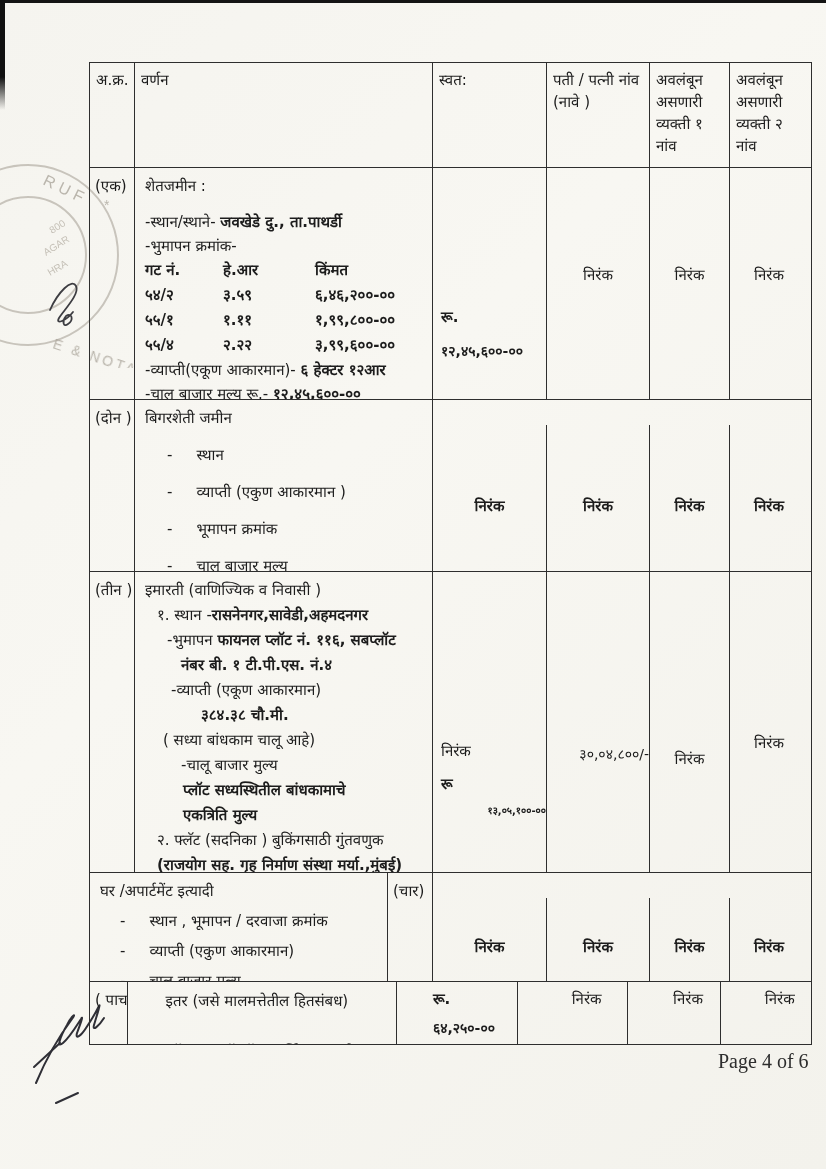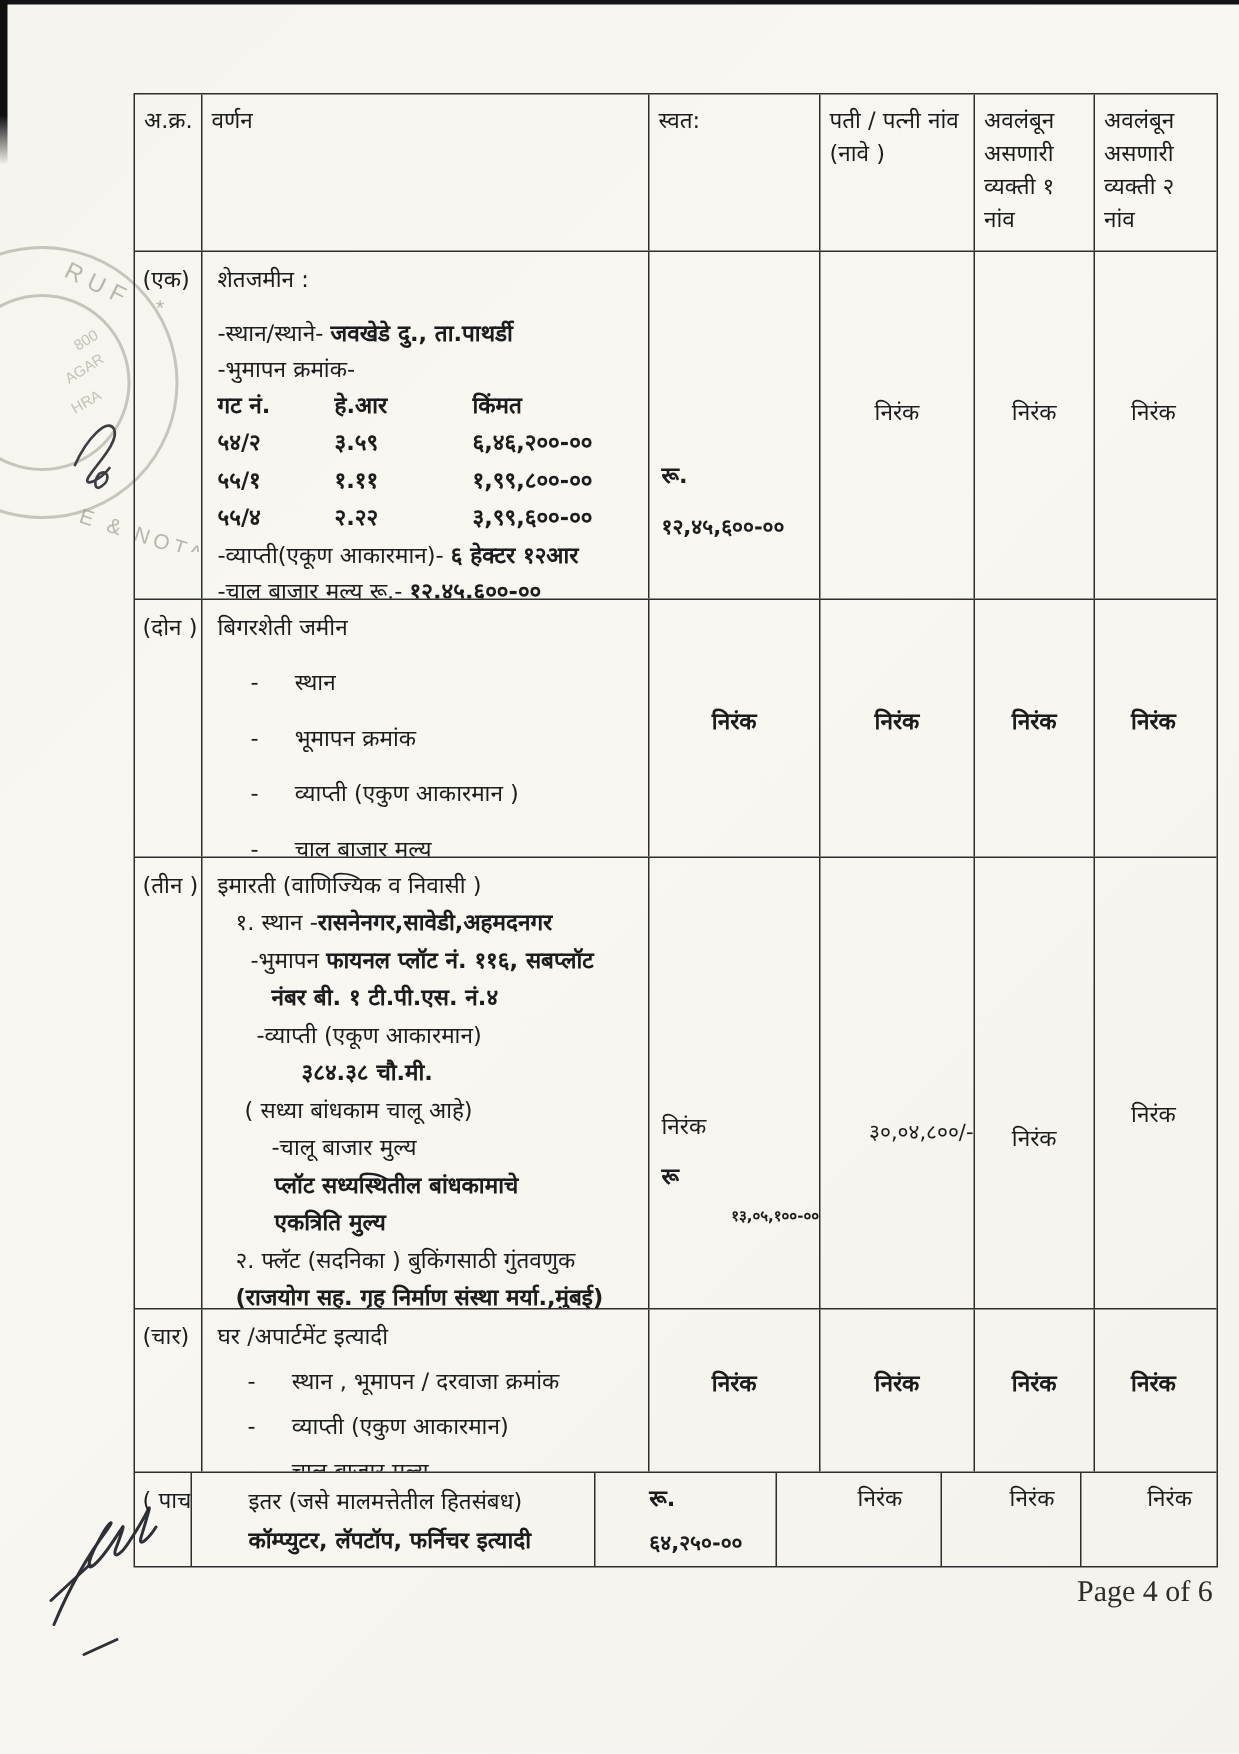--- a/index.html
+++ b/index.html
@@ -22,21 +22,21 @@
   .cell:last-child{border-right:none;}
   .c1{width:45px;} .c2{width:298px;} .c3{width:114px;} .c4{width:103px;} .c5{width:80px;} .c6{width:78px;}
 
   .hdr{height:105px;}
   .hdr .cell{padding:6px 6px 0 6px;font-size:15px;line-height:22px;}
   .r1{height:232px;} .r2{height:172px;} .r3{height:301px;} .r4{height:109px;} .r5{height:62px;gap:28px;}
 
   .sr{padding:7px 2px 0 5px;font-size:15px;white-space:nowrap;}
   .desc{padding:6px 4px 0 10px;font-size:15px;}
   .dline{line-height:24px;white-space:nowrap;}
-  .b{font-weight:700;}
+  .b{font-weight:700;margin-top:25px;}
   .gap-sm{height:12px;}
 
   
   .gatrow{display:flex;line-height:25px;font-weight:700;white-space:nowrap;}
   .g1{width:78px;} .g2{width:92px;} .g3{flex:1;}
 
   
   .bullet{display:flex;line-height:24px;margin-top:13px;margin-left:22px;white-space:nowrap;}
   .bullet::before{content:"-";margin-right:24px;}
   .r4 .bullet{margin-top:6px;margin-left:20px;}
@@ -157,24 +157,24 @@
   </div>
 
   <div class="row r2">
     <div class="cell c1 sr"><span>(दोन )</span></div>
     <div class="cell c2 desc">
       <div class="dline">बिगरशेती जमीन</div>
       <div class="bullet">
           <span>स्थान</span>
         </div>
       <div class="bullet">
+          <span>व्याप्ती (एकुण आकारमान )</span>
+        </div>
+      <div class="bullet">
           <span>भूमापन क्रमांक</span>
-        </div>
-      <div class="bullet">
-          <span>व्याप्ती (एकुण आकारमान )</span>
         </div>
       <div class="bullet">
           <span>चालू बाजार मूल्य</span>
         </div>
     </div>
     <div class="cell c3 vcell nil-r2 b"><span>निरंक</span></div>
     <div class="cell c4 vcell nil-r2 b"><span>निरंक</span></div>
     <div class="cell c5 vcell nil-r2 b"><span>निरंक</span></div>
     <div class="cell c6 vcell nil-r2 b"><span>निरंक</span></div>
   </div>
@@ -199,33 +199,33 @@
       <div>निरंक</div>
       <div class="ru">रू</div>
       <div class="amt">१३,०५,१००-००</div>
     </div>
     <div class="cell c4 vcell sp-r3"><span>३०,०४,८००/-</span></div>
     <div class="cell c5 vcell d1-r3"><span>निरंक</span></div>
     <div class="cell c6 vcell d2-r3"><span>निरंक</span></div>
   </div>
 
   <div class="row r4">
+    <div class="cell c2 desc">
+      <div class="dline">घर /अपार्टमेंट इत्यादी</div>
+      <div class="bullet">
+          <span>स्थान , भूमापन / दरवाजा क्रमांक</span>
+        </div>
+      <div class="bullet">
+          <span>व्याप्ती (एकुण आकारमान)</span>
+        </div>
+      <div class="bullet">
+          <span>चालू बाजार मूल्य</span>
+        </div>
+    </div>
     <div class="cell c1 sr"><span>(चार)</span></div>
-    <div class="cell c2 desc">
-      <div class="dline">घर /अपार्टमेंट इत्यादी</div>
-      <div class="bullet">
-          <span>स्थान , भूमापन / दरवाजा क्रमांक</span>
-        </div>
-      <div class="bullet">
-          <span>व्याप्ती (एकुण आकारमान)</span>
-        </div>
-      <div class="bullet">
-          <span>चालू बाजार मूल्य</span>
-        </div>
-    </div>
     <div class="cell c3 vcell nil-r4 b"><span>निरंक</span></div>
     <div class="cell c4 vcell nil-r4 b"><span>निरंक</span></div>
     <div class="cell c5 vcell nil-r4 b"><span>निरंक</span></div>
     <div class="cell c6 vcell nil-r4 b"><span>निरंक</span></div>
   </div>
 
   <div class="row r5">
     <div class="cell c1 sr"><span>( पाच)</span></div>
     <div class="cell c2 desc">
       <div class="dline">इतर (जसे मालमत्तेतील हितसंबध)</div>

